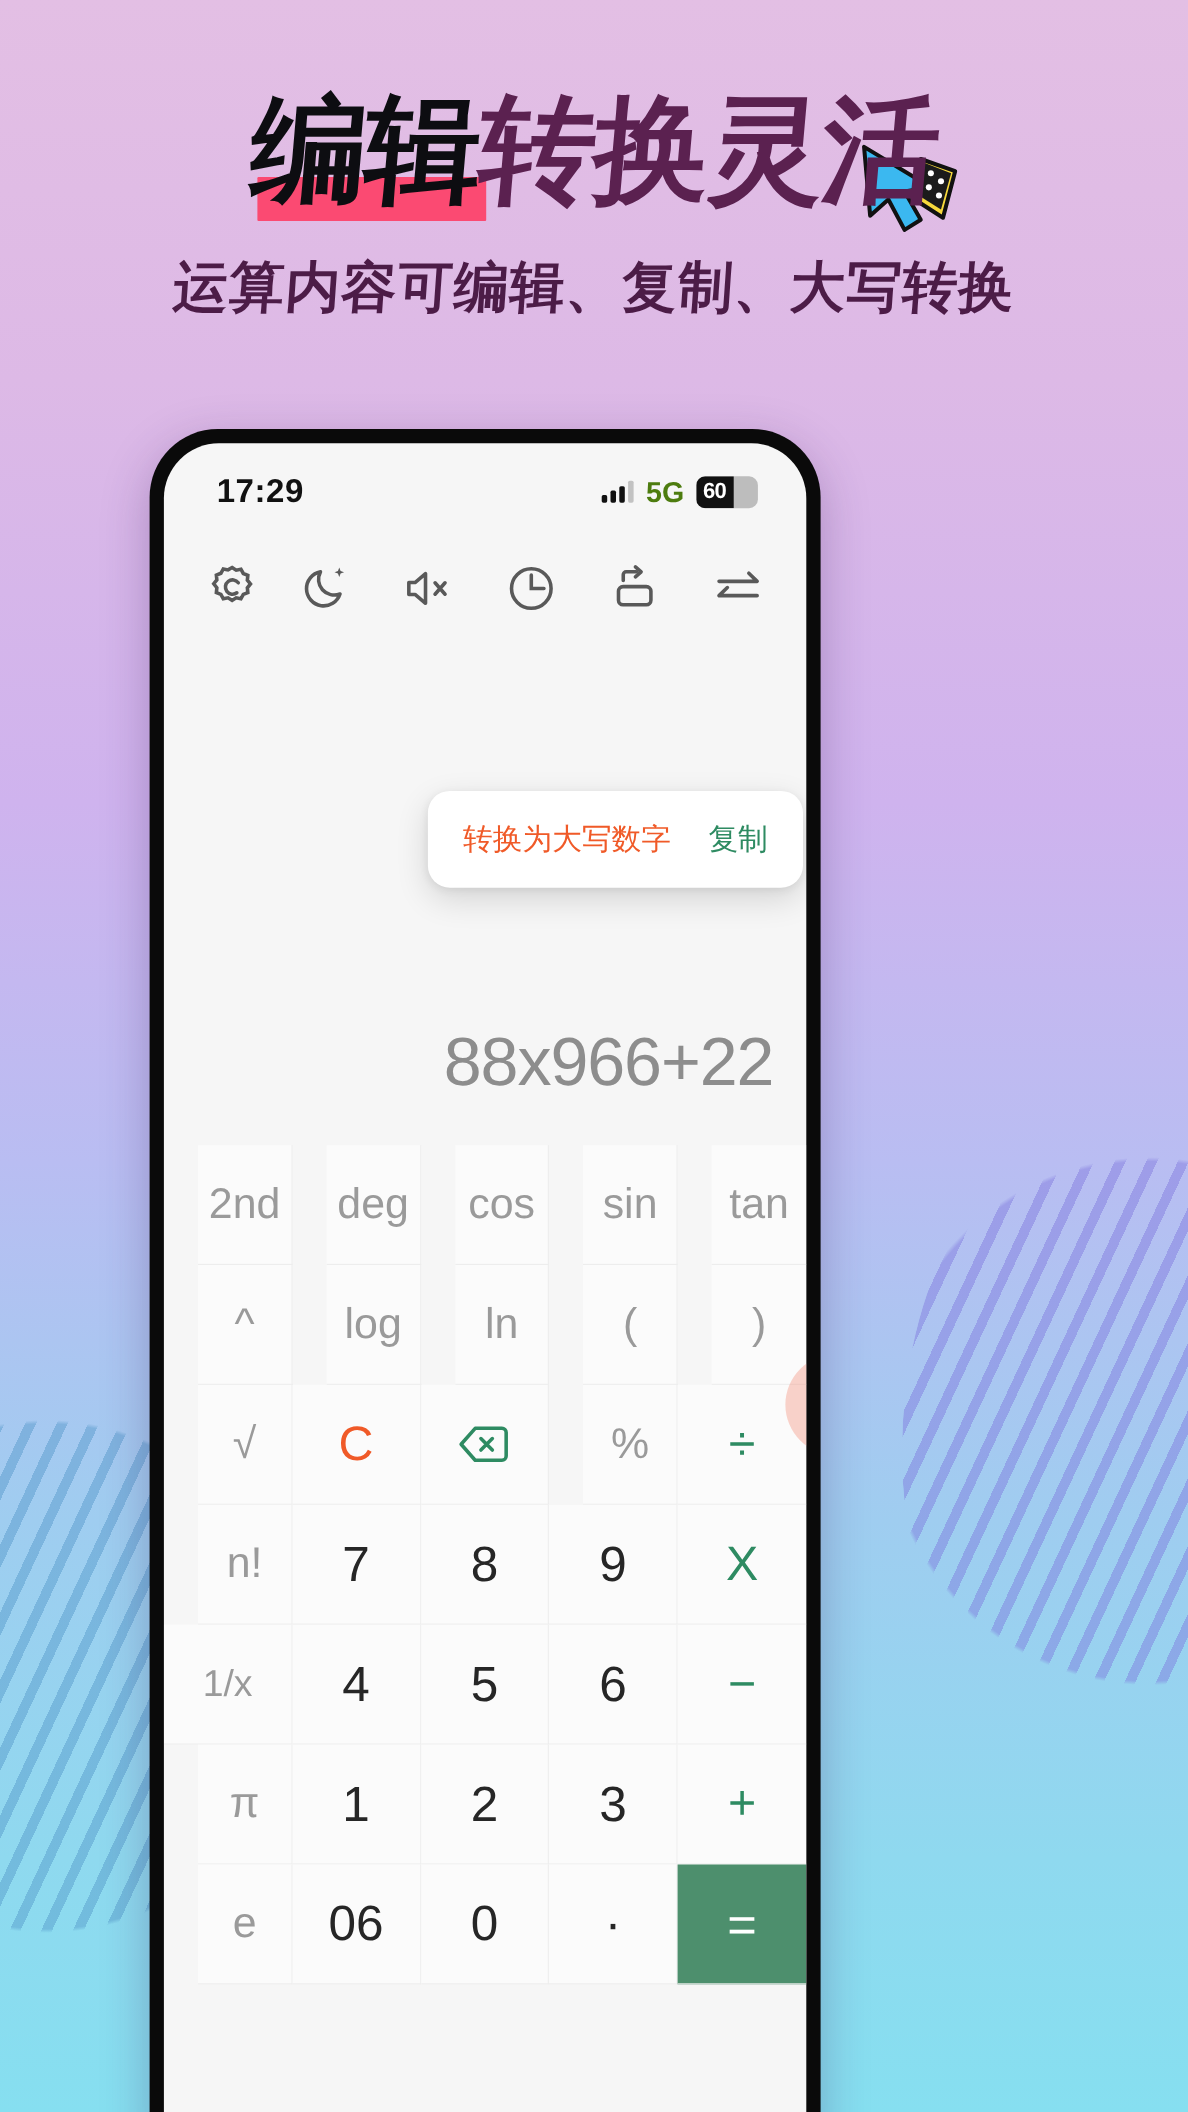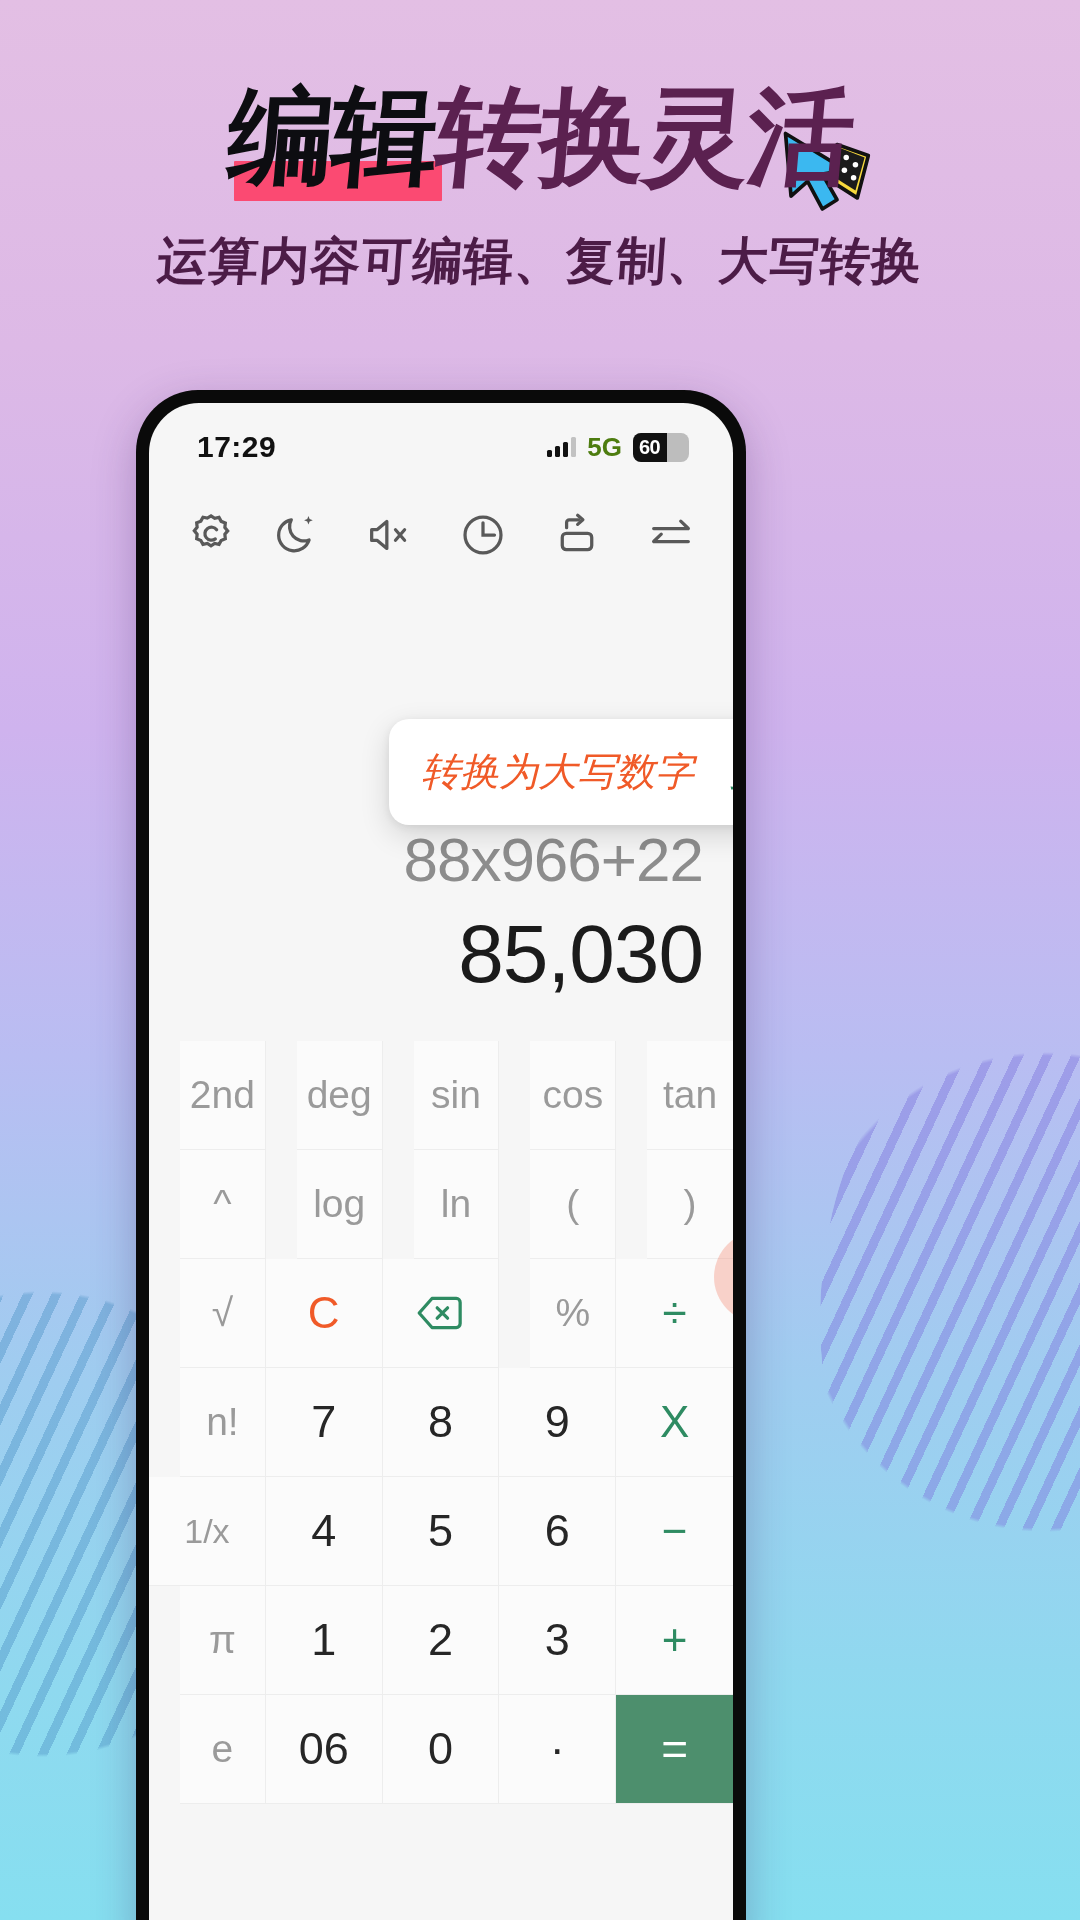--- a/index.html
+++ b/index.html
@@ -128,21 +128,21 @@
   }
 
   
   .ctx-menu {
     position:absolute; left:240px; top:148px;
     background:#fff; border-radius:20px;
     box-shadow:0 10px 30px rgba(0,0,0,.14), 0 2px 8px rgba(0,0,0,.07);
     display:flex; align-items:center; padding:26px 32px; gap:34px;
     z-index:6;
   }
-  .ctx-item { font-size:39px; font-weight:500; white-space:nowrap;font-style:italic; }
+  .ctx-item { font-size:27px; font-weight:500; white-space:nowrap; }
   .ctx-upper { color:#f05a28; }
   .ctx-copy { color:#2e8b62; }
 
   
   .finger { position:absolute; left:565px; top:660px; z-index:7; width:130px; height:130px; }
   .finger .halo {
     position:absolute; left:0; top:0; width:92px; height:92px;
     border-radius:50%; background:rgba(244,120,95,.32);
   }
 
@@ -253,36 +253,35 @@
     </div>
 
     <div class="display">
 
       <div class="ctx-menu">
         <span class="ctx-item ctx-upper">转换为大写数字</span>
         <span class="ctx-item ctx-copy">复制</span>
       </div>
 
       <div class="expr">88x966+22</div>
-      <div class="result">85,030</div>
 
       <div class="finger">
         <div class="halo"></div>
         <svg viewBox="0 0 130 130" style="position:absolute;left:14px;top:4px;">
           <path d="M48 34c0-7 5-12 11-12s11 5 11 12v38l10-9c5-4 12-3 15 2 3 4 2 9-2 13L62 110c-5 5-12 7-19 5l-8-3c-6-2-10-8-10-14V66c0-6 5-10 10-10s10 4 10 10z" fill="#f7b6a6" stroke="#e58d78" stroke-width="2.5" stroke-linejoin="round"></path>
         </svg>
       </div>
     </div>
 
     <div class="keypad">
 
       <div class="key fn">2nd</div>
       <div class="key fn">deg</div>
+      <div class="key fn">cos</div>
       <div class="key fn">sin</div>
-      <div class="key fn">cos</div>
       <div class="key fn">tan</div>
 
       <div class="key fn">^</div>
       <div class="key fn">log</div>
       <div class="key fn">ln</div>
       <div class="key fn">(</div>
       <div class="key fn">)</div>
 
       <div class="key fn">√</div>
       <div class="key clr">C</div>

